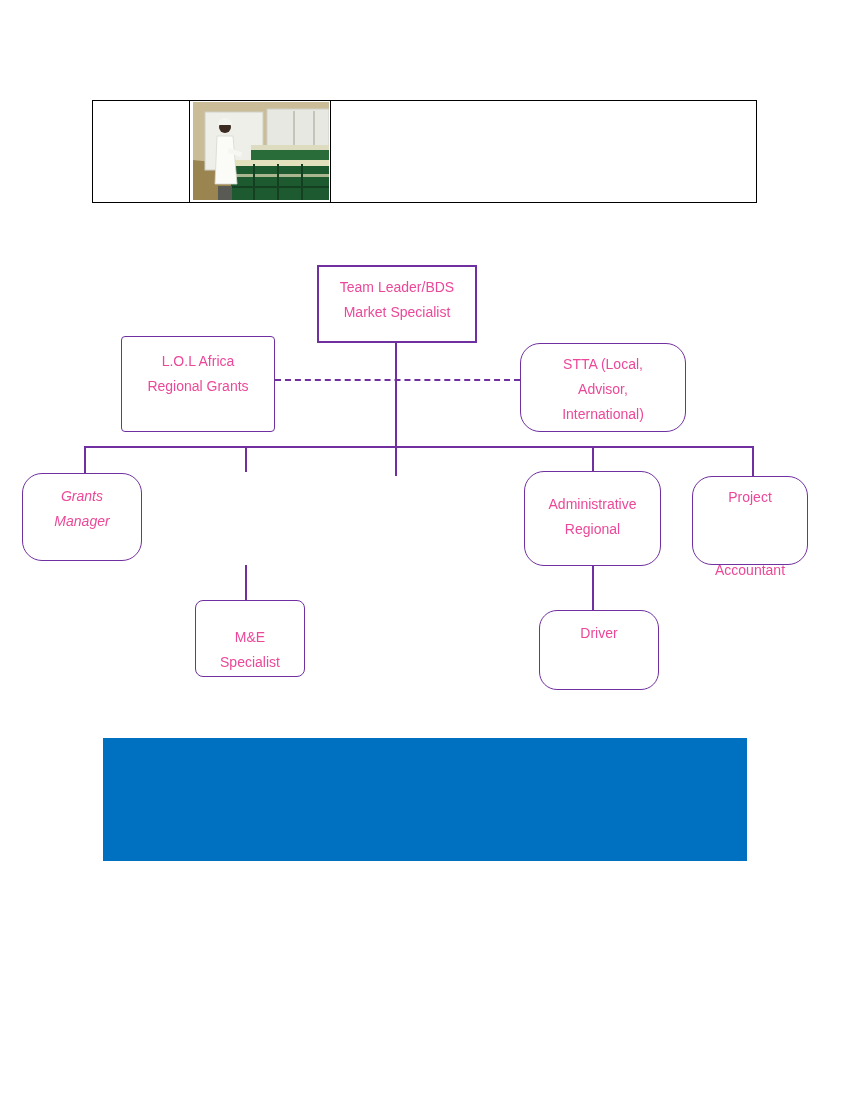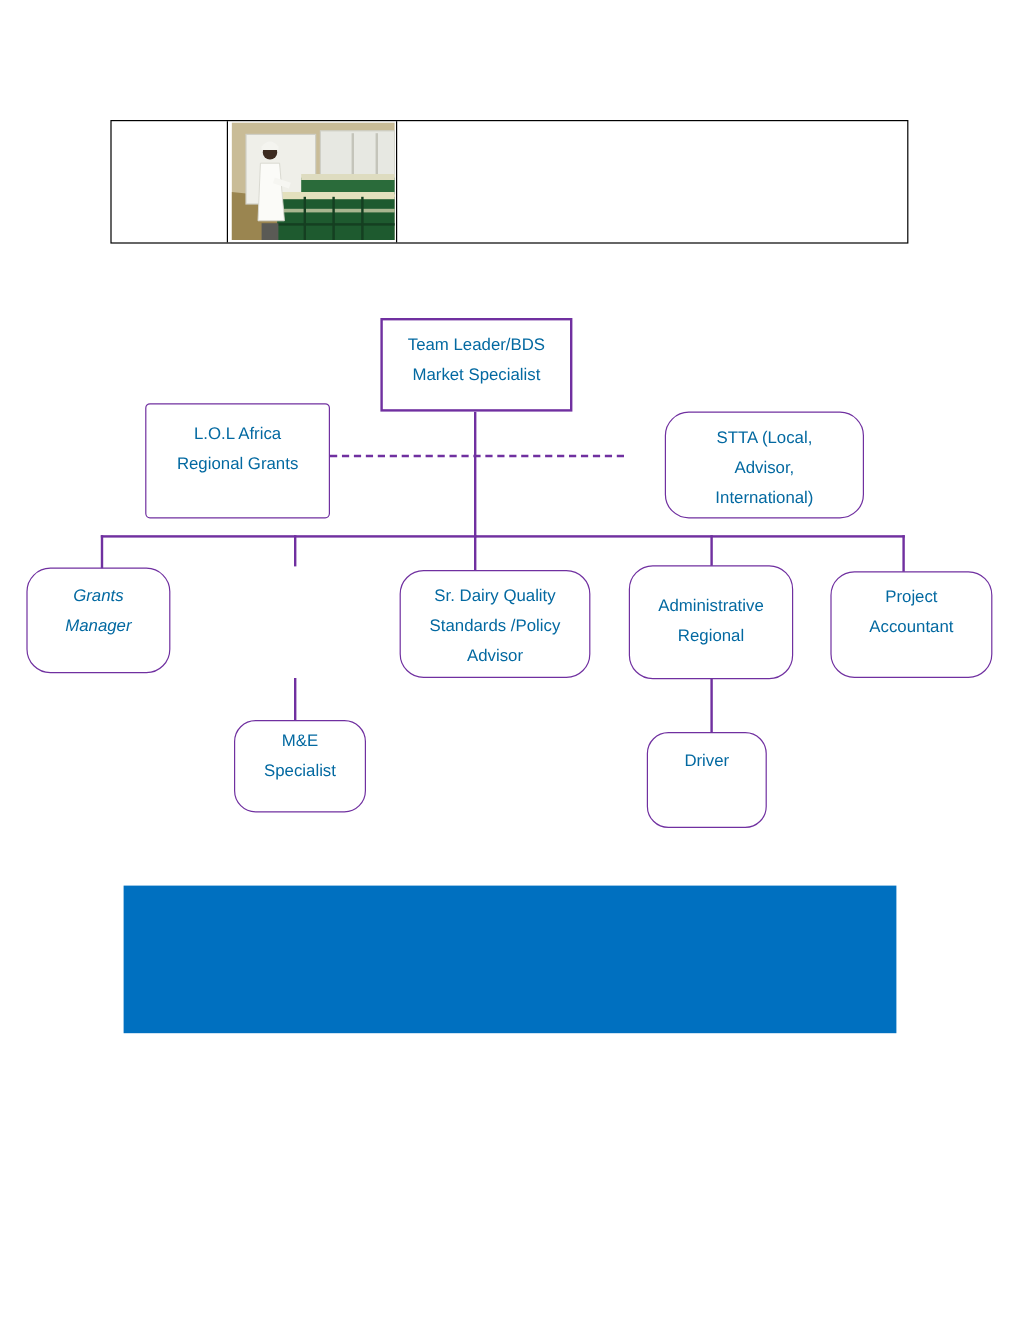--- a/index.html
+++ b/index.html
@@ -2,21 +2,21 @@
 <html><head>
 <meta charset="utf-8">
 <style>
   html, body { margin: 0; padding: 0; background: #ffffff; }
   .page {
     position: relative;
     width: 850px;
     height: 1100px;
     background: #ffffff;
     font-family: "Liberation Sans", sans-serif;
-    color: #0369a1;
+    color: #ec4899;
     overflow: hidden;
   }
 
   
   .top-table {
     position: absolute;
     left: 92px; top: 100px;
     width: 665px; height: 103px;
     border: 1.5px solid #000000;
     box-sizing: border-box;
@@ -47,28 +47,28 @@
     flex-direction: column;
     align-items: center;
     text-align: center;
     font-size: 14px;
     line-height: 25px;
   }
   .node .nline { display: block; width: 100%; }
 
   .node-team-leader { left: 317px; top: 265px; width: 160px; height: 78px; border-radius: 0; border-width: 2px; padding-top: 8px; }
   .node-lol-africa { left: 121px; top: 336px; width: 154px; height: 96px; border-radius: 4px; padding-top: 12px; }
-  .node-stta { left: 520px; top: 343px; width: 166px; height: 89px; padding-top: 8px; margin-left: 34px; }
+  .node-stta { left: 520px; top: 343px; width: 166px; height: 89px; padding-top: 8px; }
   .node-grants { left: 22px; top: 473px; width: 120px; height: 88px; padding-top: 10px; font-style: italic; }
   .node-dairy { left: 178px; top: 471px; width: 137px; height: 95px; padding-top: 8px; }
   .node-sr-dairy { left: 333px; top: 475px; width: 159px; height: 90px; padding-top: 8px; }
   .node-admin { left: 524px; top: 471px; width: 137px; height: 95px; padding-top: 20px; }
-  .node-project-acct { left: 692px; top: 476px; width: 135px; height: 89px; padding-top: 8px; }
-  .node-me-spec { left: 195px; top: 600px; width: 110px; height: 77px; border-radius: 18px; padding-top: 4px; }
-  .node-driver { left: 539px; top: 610px; width: 100px; height: 80px; border-radius: 18px; padding-top: 10px; }
+  .node-project-acct { left: 692px; top: 476px; width: 116px; height: 89px; padding-top: 8px; gap: 48px; }
+  .node-me-spec { left: 195px; top: 600px; width: 110px; height: 77px; border-radius: 8px; padding-top: 24px; }
+  .node-driver { left: 539px; top: 610px; width: 120px; height: 80px; border-radius: 18px; padding-top: 10px; }
 
   .conn { position: absolute; background: #7030A0; z-index: 1; }
   .conn-v { width: 2px; }
   .conn-h { height: 2px; }
   .conn-team   { left: 395px; top: 343px; height: 105px; }
   .conn-bus    { left: 84px;  top: 446px; width: 670px; }
   .conn-grants { left: 84px;  top: 446px; height: 28px; }
   .conn-dairy  { left: 245px; top: 446px; height: 26px; }
   .conn-sr     { left: 395px; top: 446px; height: 30px; }
   .conn-admin  { left: 592px; top: 446px; height: 26px; }
@@ -158,25 +158,20 @@
       <span class="nline">Advisor,</span>
       <span class="nline">International)</span>
     </div>
 
     <div class="node node-grants">
       <span class="nline">Grants</span>
       <span class="nline">Manager</span>
     </div>
 
 
-    <div class="node node-sr-dairy">
-      <span class="nline">Sr. Dairy Quality</span>
-      <span class="nline">Standards /Policy</span>
-      <span class="nline">Advisor</span>
-    </div>
 
     <div class="node node-admin">
       <span class="nline">Administrative</span>
       <span class="nline">Regional</span>
     </div>
 
     <div class="node node-project-acct">
       <span class="nline">Project</span>
       <span class="nline">Accountant</span>
     </div>

